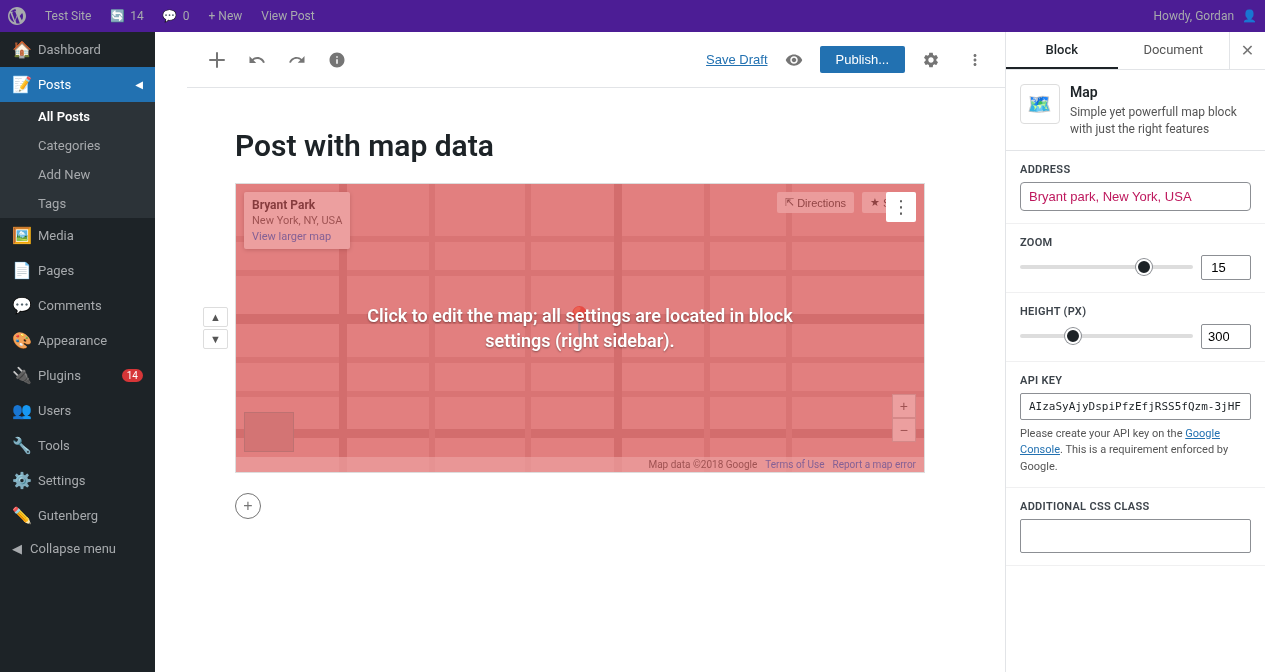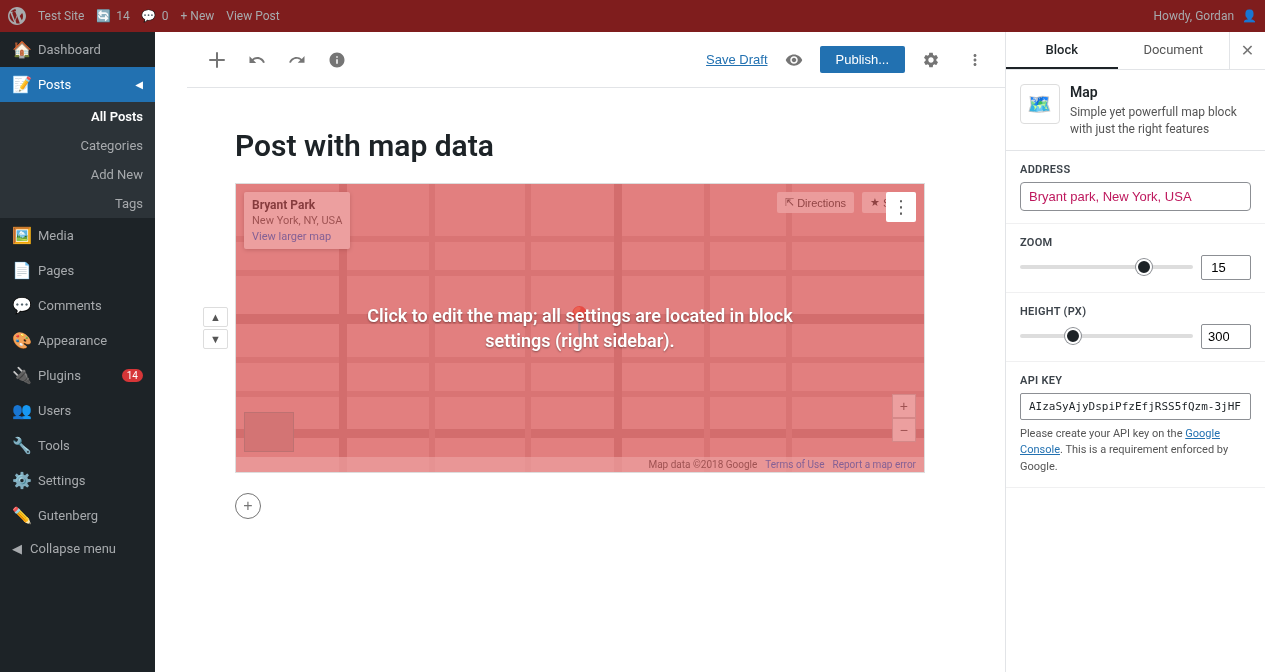--- a/index.html
+++ b/index.html
@@ -1,34 +1,34 @@
 <!DOCTYPE html>
 <html><head>
   <meta charset="utf-8">
   <style>
     * { box-sizing: border-box; margin: 0; padding: 0; }
     body { font-family: -apple-system, BlinkMacSystemFont, "Segoe UI", Roboto, sans-serif; font-size: 13px; background: #f0f0f1; color: #1d2327; display: flex; flex-direction: column; height: 672px; overflow: hidden; }
 
     
-    .top-bar { background: #7f1d1d; color: #fff; display: flex; align-items: center; height: 32px; padding: 0 8px; gap: 12px; flex-shrink: 0; z-index: 100; }
+    .top-bar { background: #4c1d95; color: #fff; display: flex; align-items: center; height: 32px; padding: 0 8px; gap: 19px; flex-shrink: 0; z-index: 100; }
     .top-bar-item { display: flex; align-items: center; gap: 5px; color: #a7aaad; font-size: 12px; cursor: pointer; }
     .wp-logo { width: 18px; height: 18px; fill: #a7aaad; }
     .top-bar-right { margin-left: auto; display: flex; align-items: center; gap: 8px; color: #a7aaad; font-size: 12px; }
     .top-bar-right .howdy { color: #a7aaad; }
 
     
     .app-body { display: flex; flex: 1; overflow: hidden; }
 
     
     .sidebar { width: 155px; background: #1d2327; flex-shrink: 0; overflow-y: auto; }
     .sidebar-item { display: flex; align-items: center; gap: 8px; padding: 8px 12px; color: #a7aaad; cursor: pointer; font-size: 13px; }
     .sidebar-item.active { background: #2271b1; color: #fff; }
     .sidebar-icon { font-size: 16px; width: 18px; text-align: center; }
     .sidebar-submenu { background: #2c3338; }
-    .sidebar-submenu-item { display: flex; align-items: center; padding: 7px 12px 7px 38px; color: #a7aaad; cursor: pointer; font-size: 13px; justify-content: flex-end; }
+    .sidebar-submenu-item { display: flex; align-items: center; padding: 7px 12px 7px 38px; color: #a7aaad; cursor: pointer; font-size: 13px; }
     .sidebar-submenu-item.active { color: #fff; font-weight: 600; }
     .sidebar-badge { background: #d63638; color: #fff; border-radius: 10px; padding: 1px 5px; font-size: 10px; margin-left: auto; }
     .collapse-menu { display: flex; align-items: center; gap: 8px; padding: 8px 12px; color: #a7aaad; cursor: pointer; font-size: 13px; margin-top: auto; }
     .sidebar-arrow { margin-left: auto; font-size: 10px; }
 
     
     .editor-area { flex: 1; display: flex; flex-direction: column; overflow: hidden; background: #fff; }
 
     
     .editor-toolbar { display: flex; align-items: center; padding: 0 12px; height: 56px; border-bottom: 1px solid #e2e4e7; background: #fff; flex-shrink: 0; margin-left: 32px; }
@@ -370,14 +370,18 @@
     </div>
 
     <div class="panel-field">
       <label>API Key</label>
       <input class="api-key-input" type="text" value="AIzaSyAjyDspiPfzEfjRSS5fQzm-3jHFjH" style="">
       <p class="api-note">
         <span>Please create your API key on the </span><a href="#">Google Console</a><span>. This is a requirement enforced by Google.</span>
       </p>
     </div>
 
+    <div class="panel-field">
+      <label>Additional CSS Class</label>
+      <input class="css-input" type="text" value="" style="">
+    </div>
   </aside>
 </div>
 
 </body></html>

